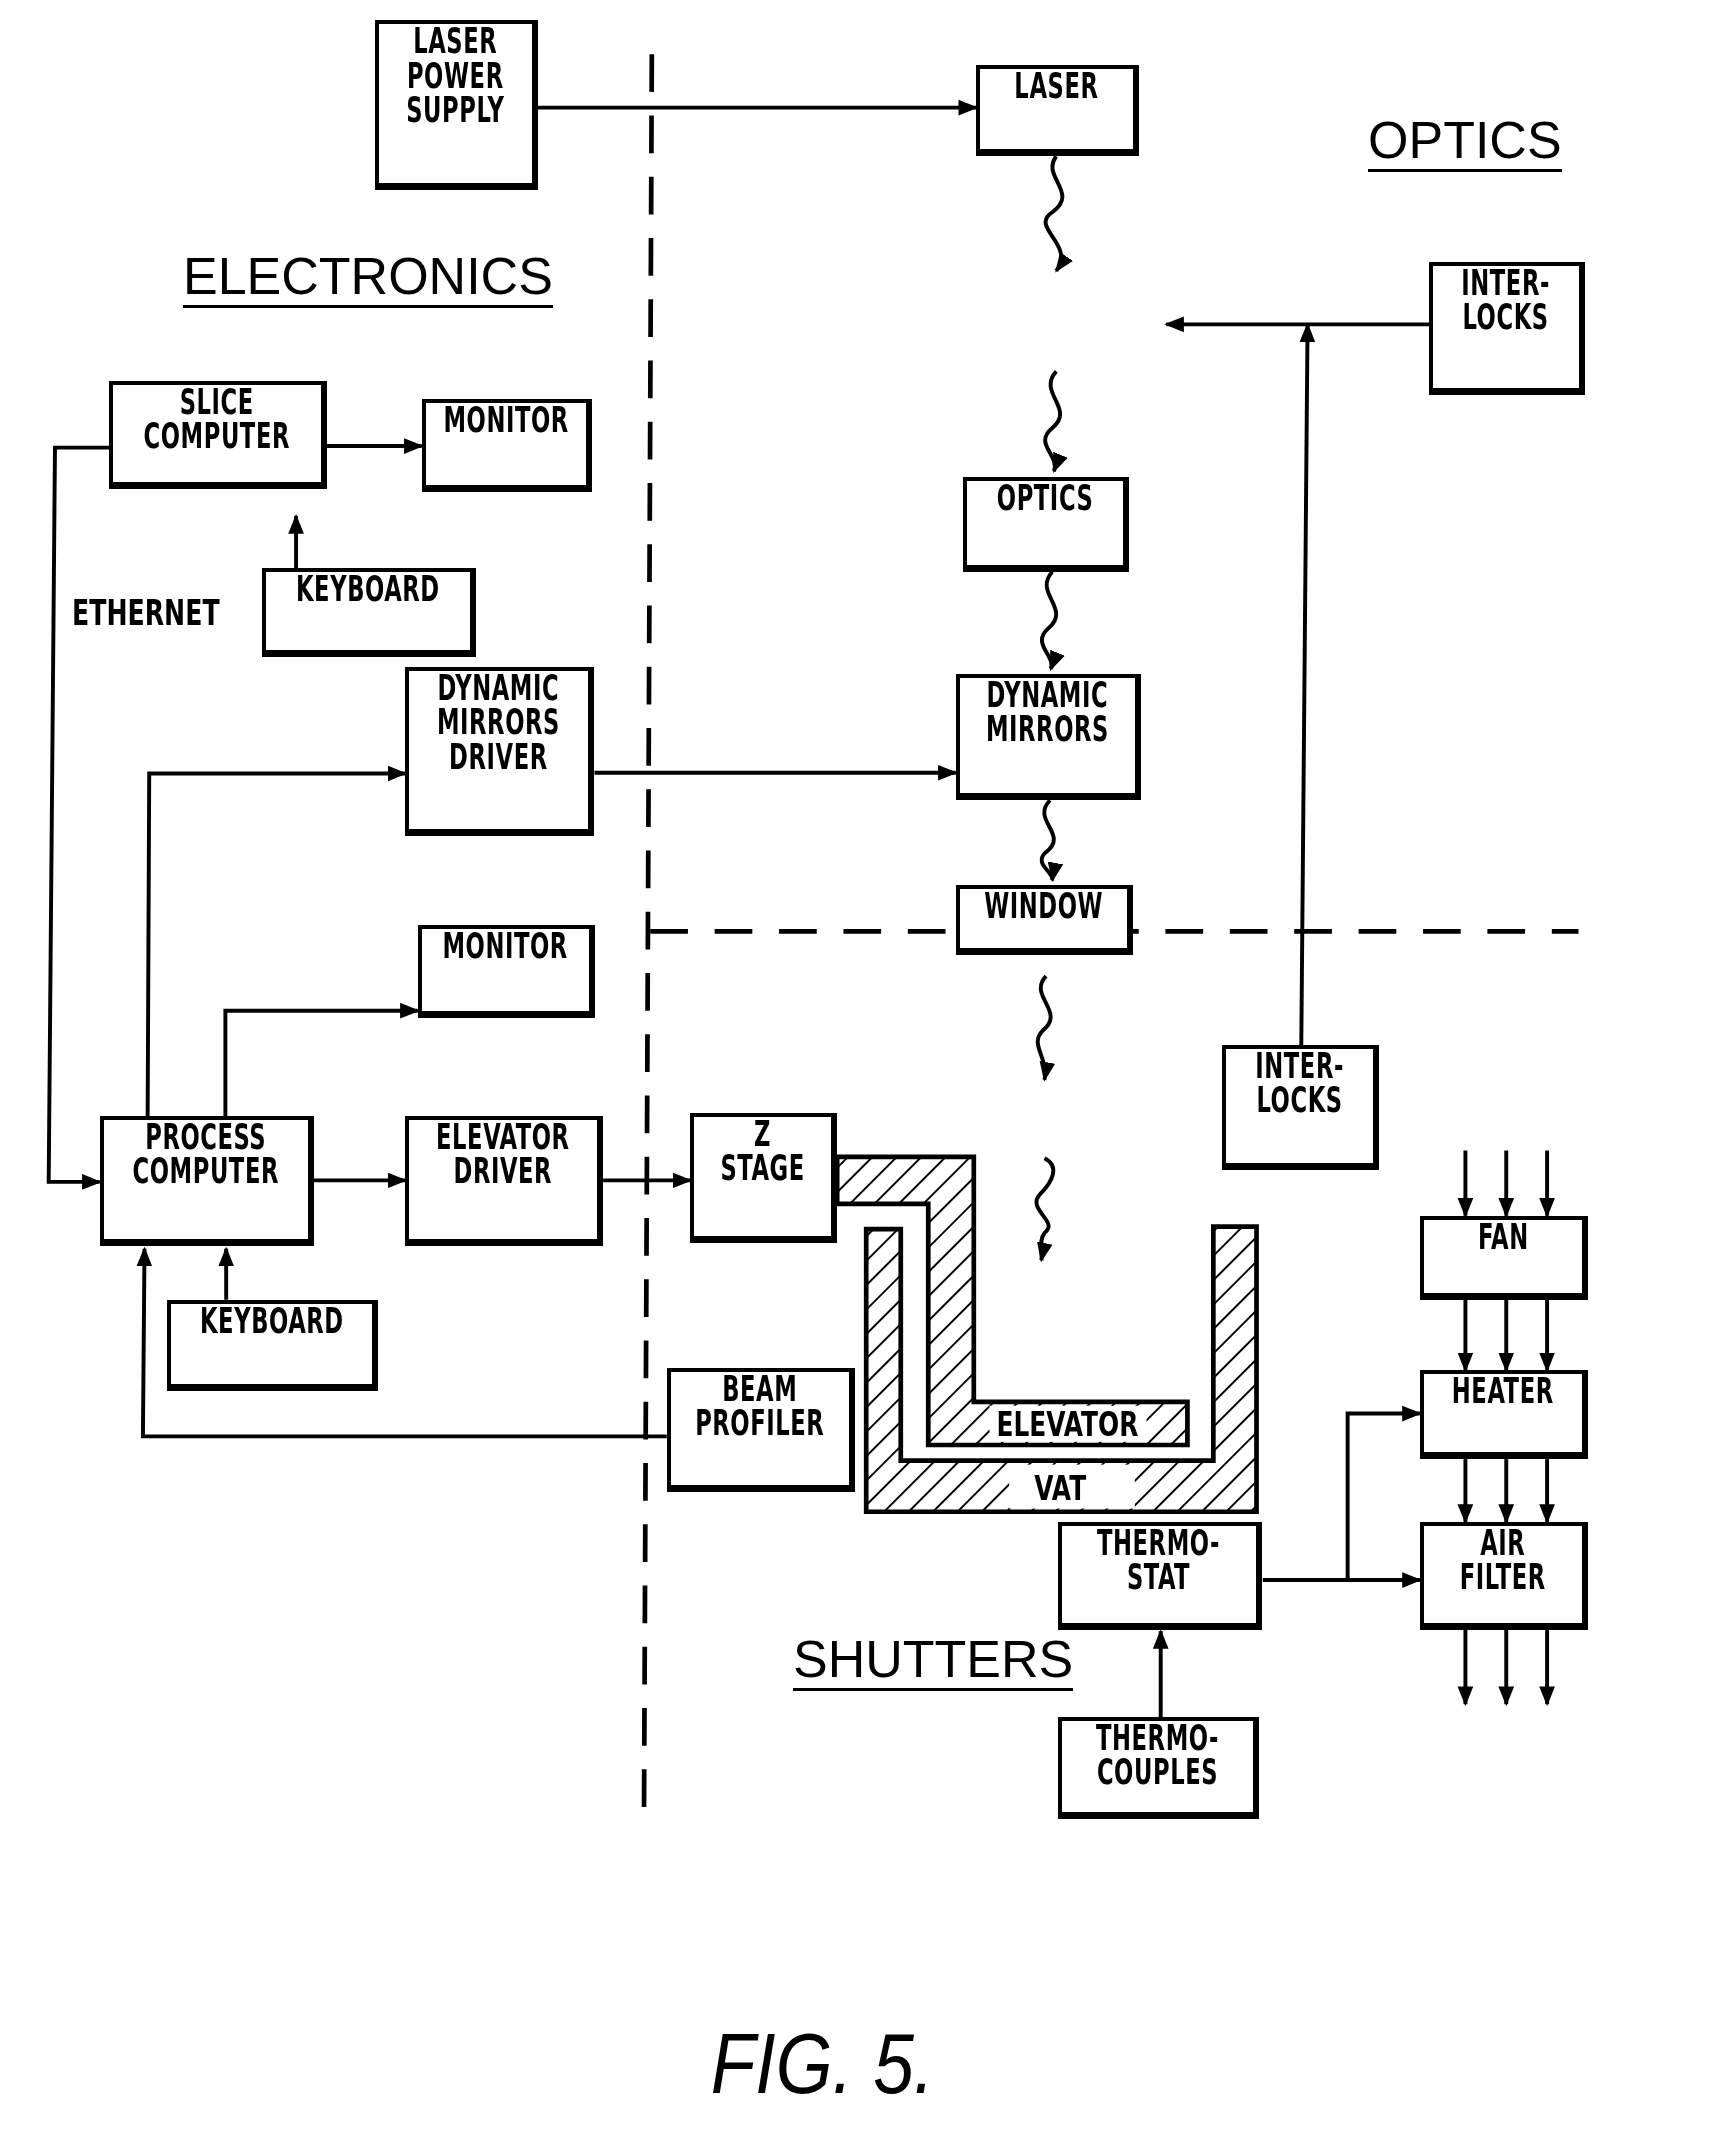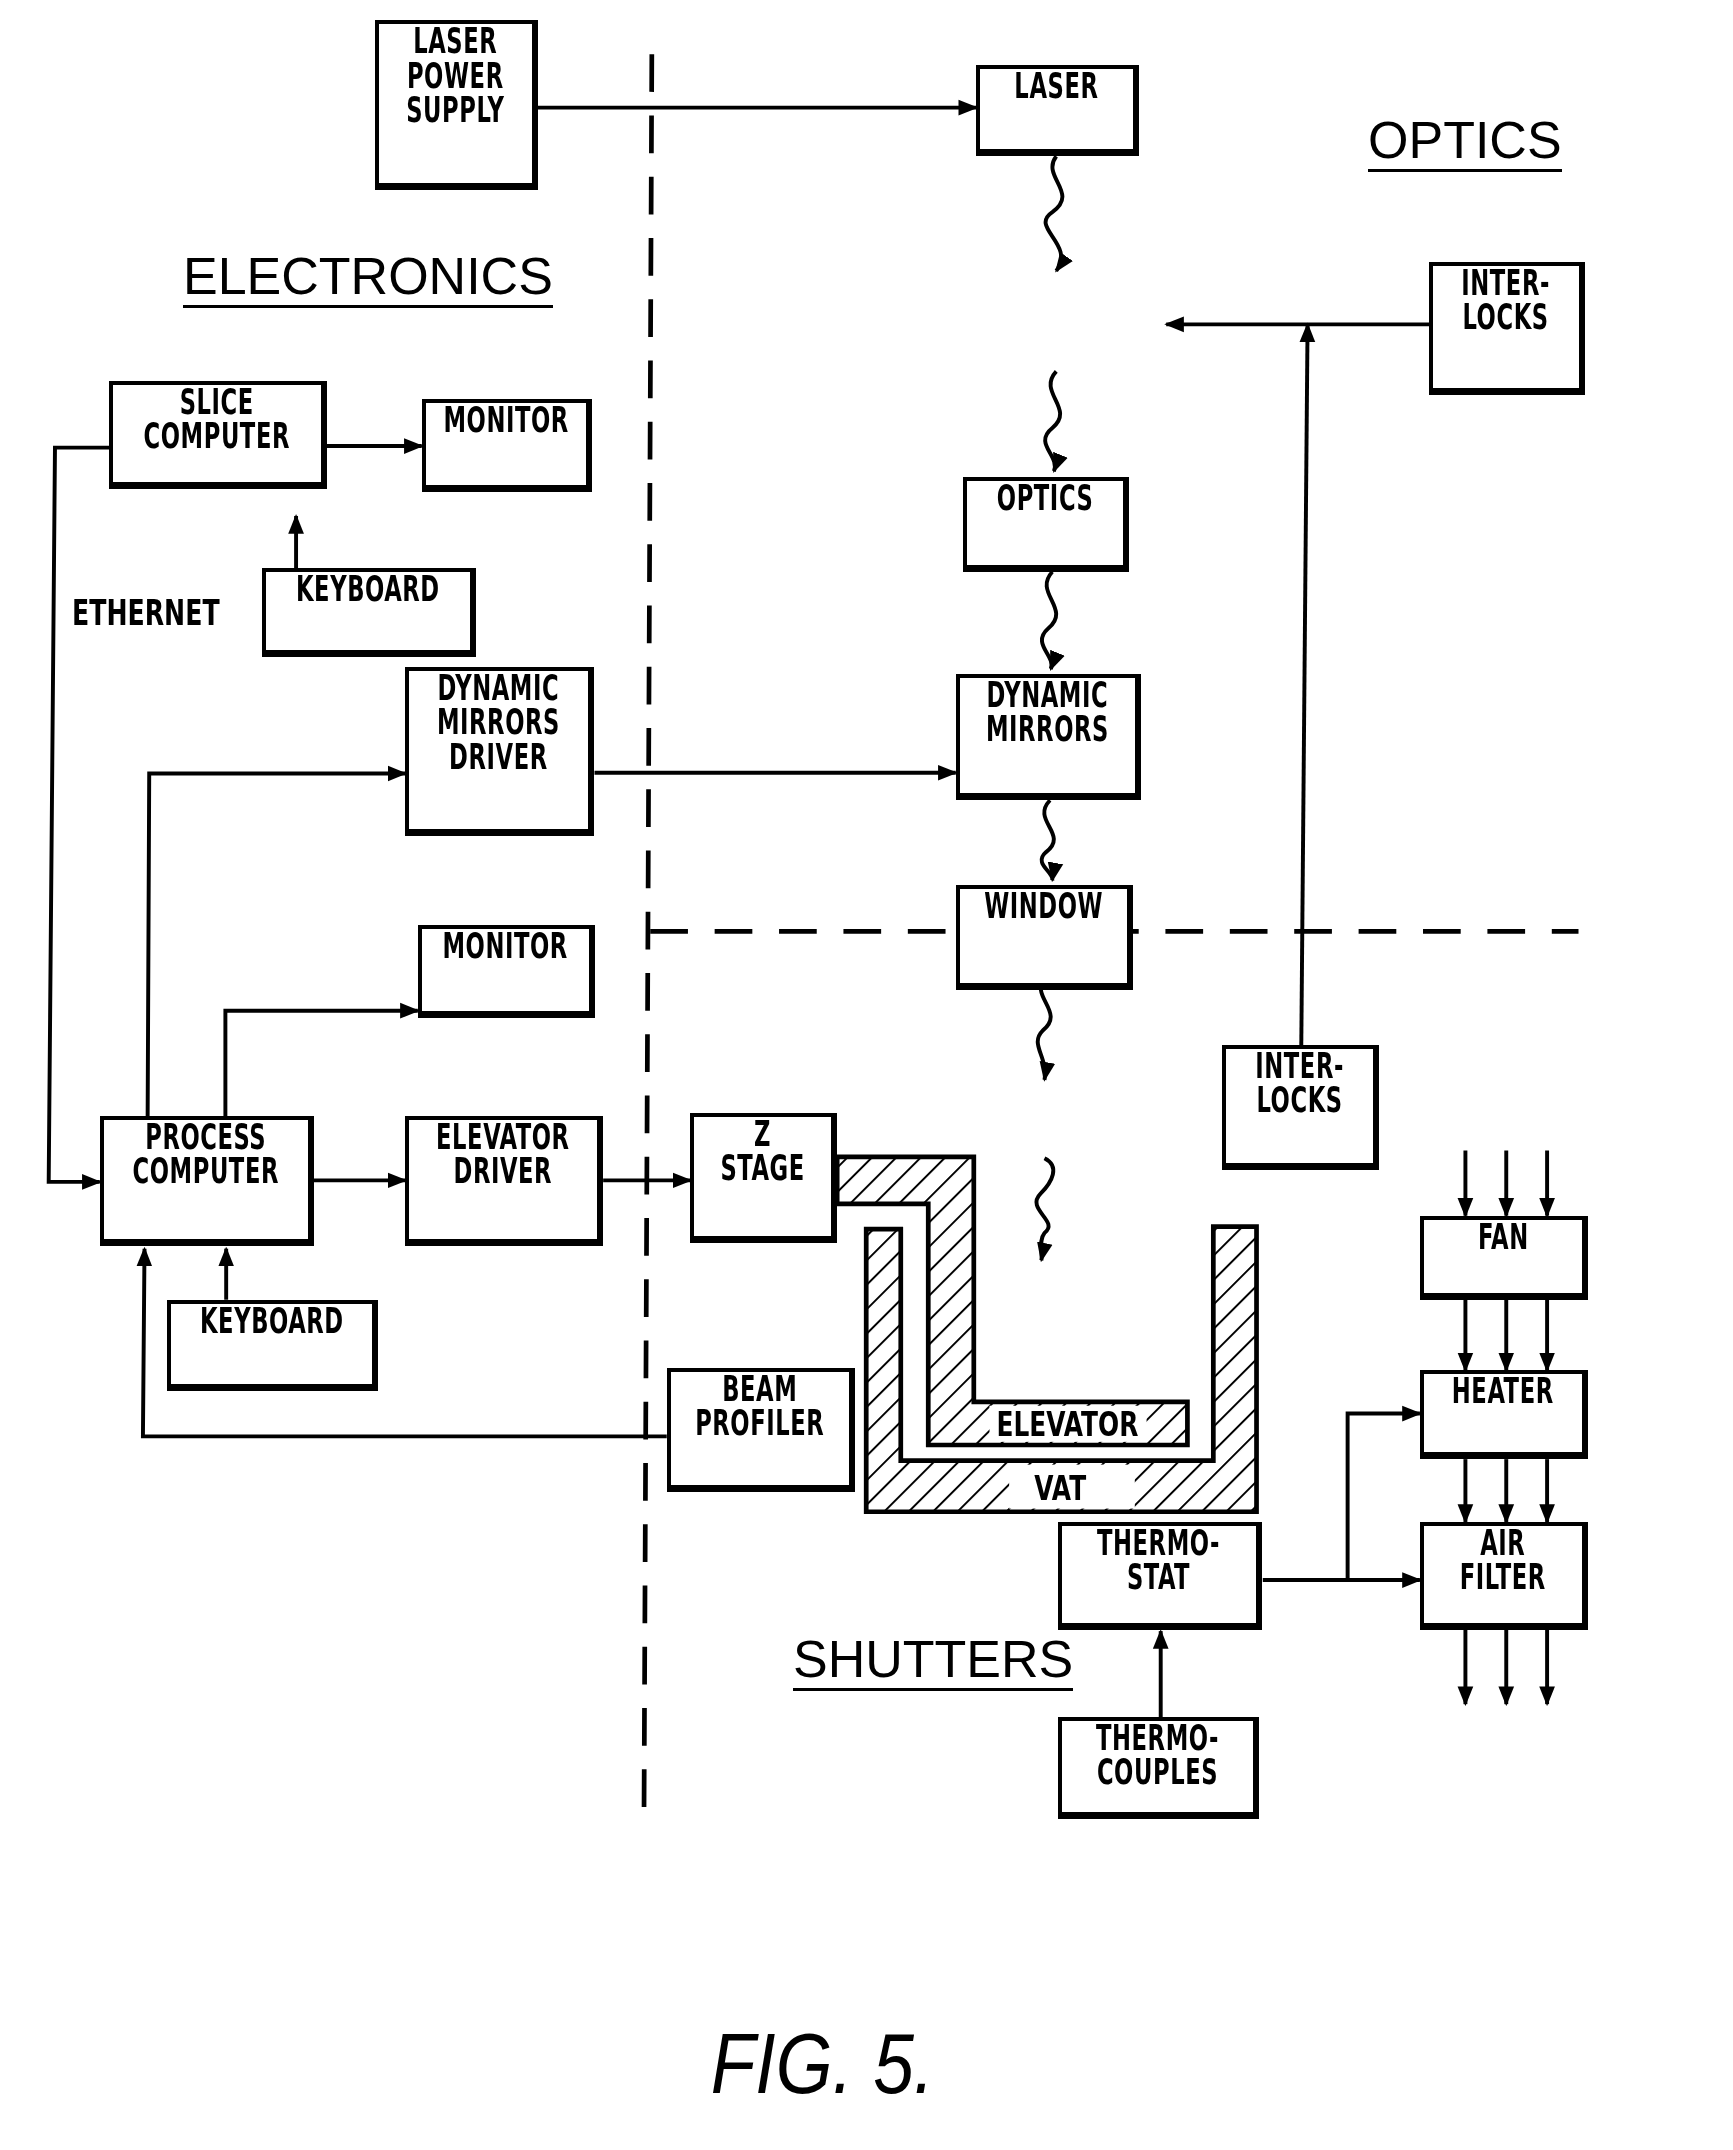--- a/index.html
+++ b/index.html
@@ -115,21 +115,21 @@
       <span>INTER-
 LOCKS</span>
     </div>
   <div class="box" style="left:963px;top:477px;width:166px;height:95px;">
       <span>OPTICS</span>
     </div>
   <div class="box" style="left:956px;top:674px;width:185px;height:126px;">
       <span>DYNAMIC
 MIRRORS</span>
     </div>
-  <div class="box" style="left:956px;top:885px;width:177px;height:105px;">
+  <div class="box" style="left:956px;top:885px;width:177px;height:70px;">
       <span>WINDOW</span>
     </div>
   <div class="box" style="left:1222px;top:1045px;width:157px;height:125px;">
       <span>INTER-
 LOCKS</span>
     </div>
 
   <div class="box" style="left:109px;top:381px;width:218px;height:108px;">
       <span>SLICE
 COMPUTER</span>

